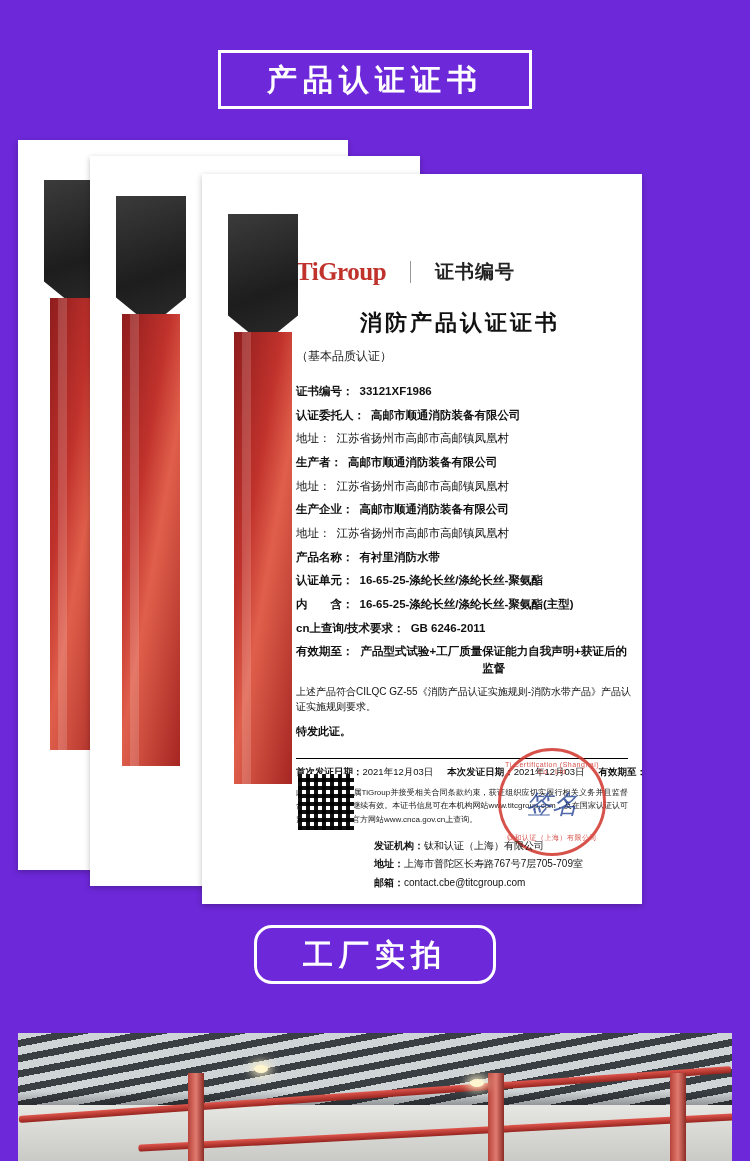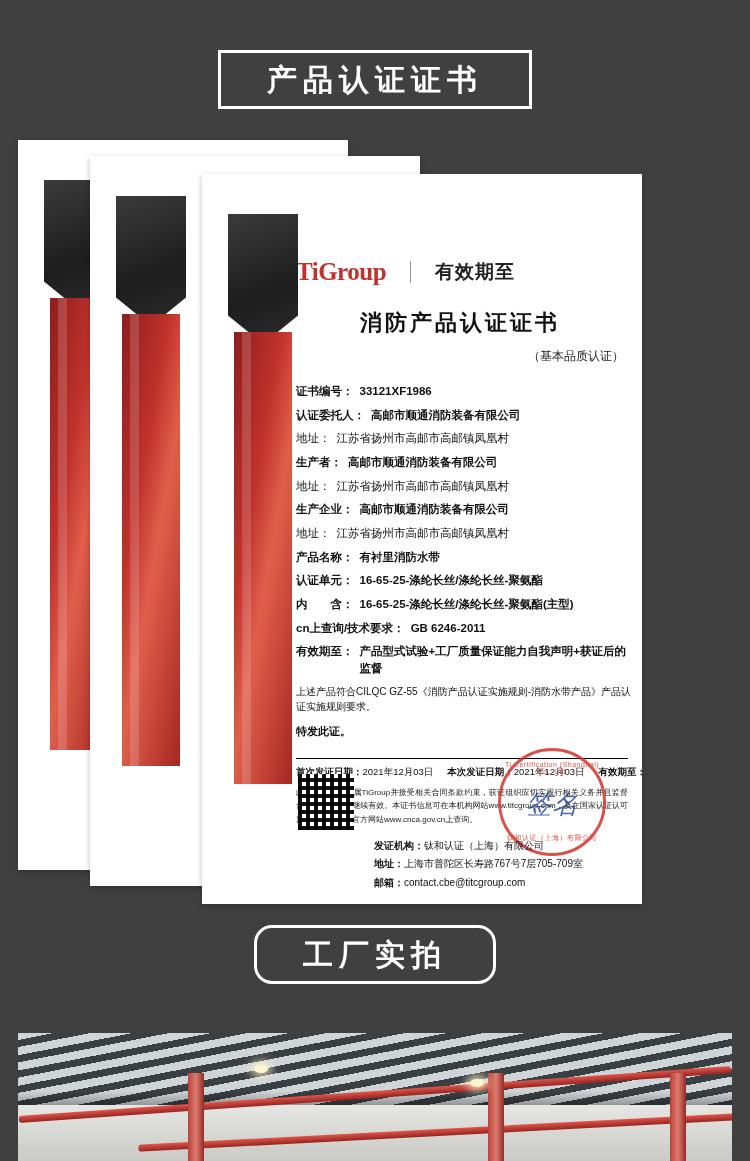--- a/index.html
+++ b/index.html
@@ -6,21 +6,21 @@
   html, body {
     margin: 0; padding: 0;
     width: 750px;
     background: #b73a36;
     font-family: "Liberation Sans", "DejaVu Sans", sans-serif;
   }
   #page {
     position: relative;
     width: 750px;
     height: 1161px;
-    background: #404040;
+    background: #6d28d9;
     overflow: hidden;
   }
   
   .banner {
     position: absolute;
     left: 50%;
     transform: translateX(-50%);
     border: 3px solid #ffffff;
     padding: 10px 46px;
     background: transparent;
@@ -139,28 +139,29 @@
     text-align: center;
     font-size: 22px;
     font-weight: bold;
     color: #111;
     letter-spacing: 3px;
   }
   .cert-sub {
     margin-top: 10px;
     margin-left: 94px;
     margin-right: 18px;
-    text-align: right;
+    text-align: left;
     font-size: 12px;
     color: #222;
   }
   .field-list {
     margin-top: 18px;
     margin-left: 94px;
     margin-right: 14px;
+    text-align: center;
   }
   .field {
     display: flex;
     align-items: baseline;
     font-size: 11.5px;
     line-height: 1.45;
     margin-bottom: 7px;
   }
   .field .k {
     font-weight: bold;
@@ -379,21 +380,21 @@
 
     <div id="cert-front" class="cert-page">
       <div class="ribbon">
         <div class="blk"></div>
         <div class="red"></div>
       </div>
 
       <div class="logo-row">
         <span class="logo-ti">TiGroup</span>
         <span class="logo-div"></span>
-        <span class="logo-cn">有效期至</span>
+        <span class="logo-cn">证书编号</span>
       </div>
 
       <div class="cert-title">消防产品认证证书</div>
       <div class="cert-sub">（基本品质认证）</div>
 
       <div class="field-list">
         <div class="field">
           <span class="k">证书编号：</span>
           <span class="v">33121XF1986</span>
         </div>

